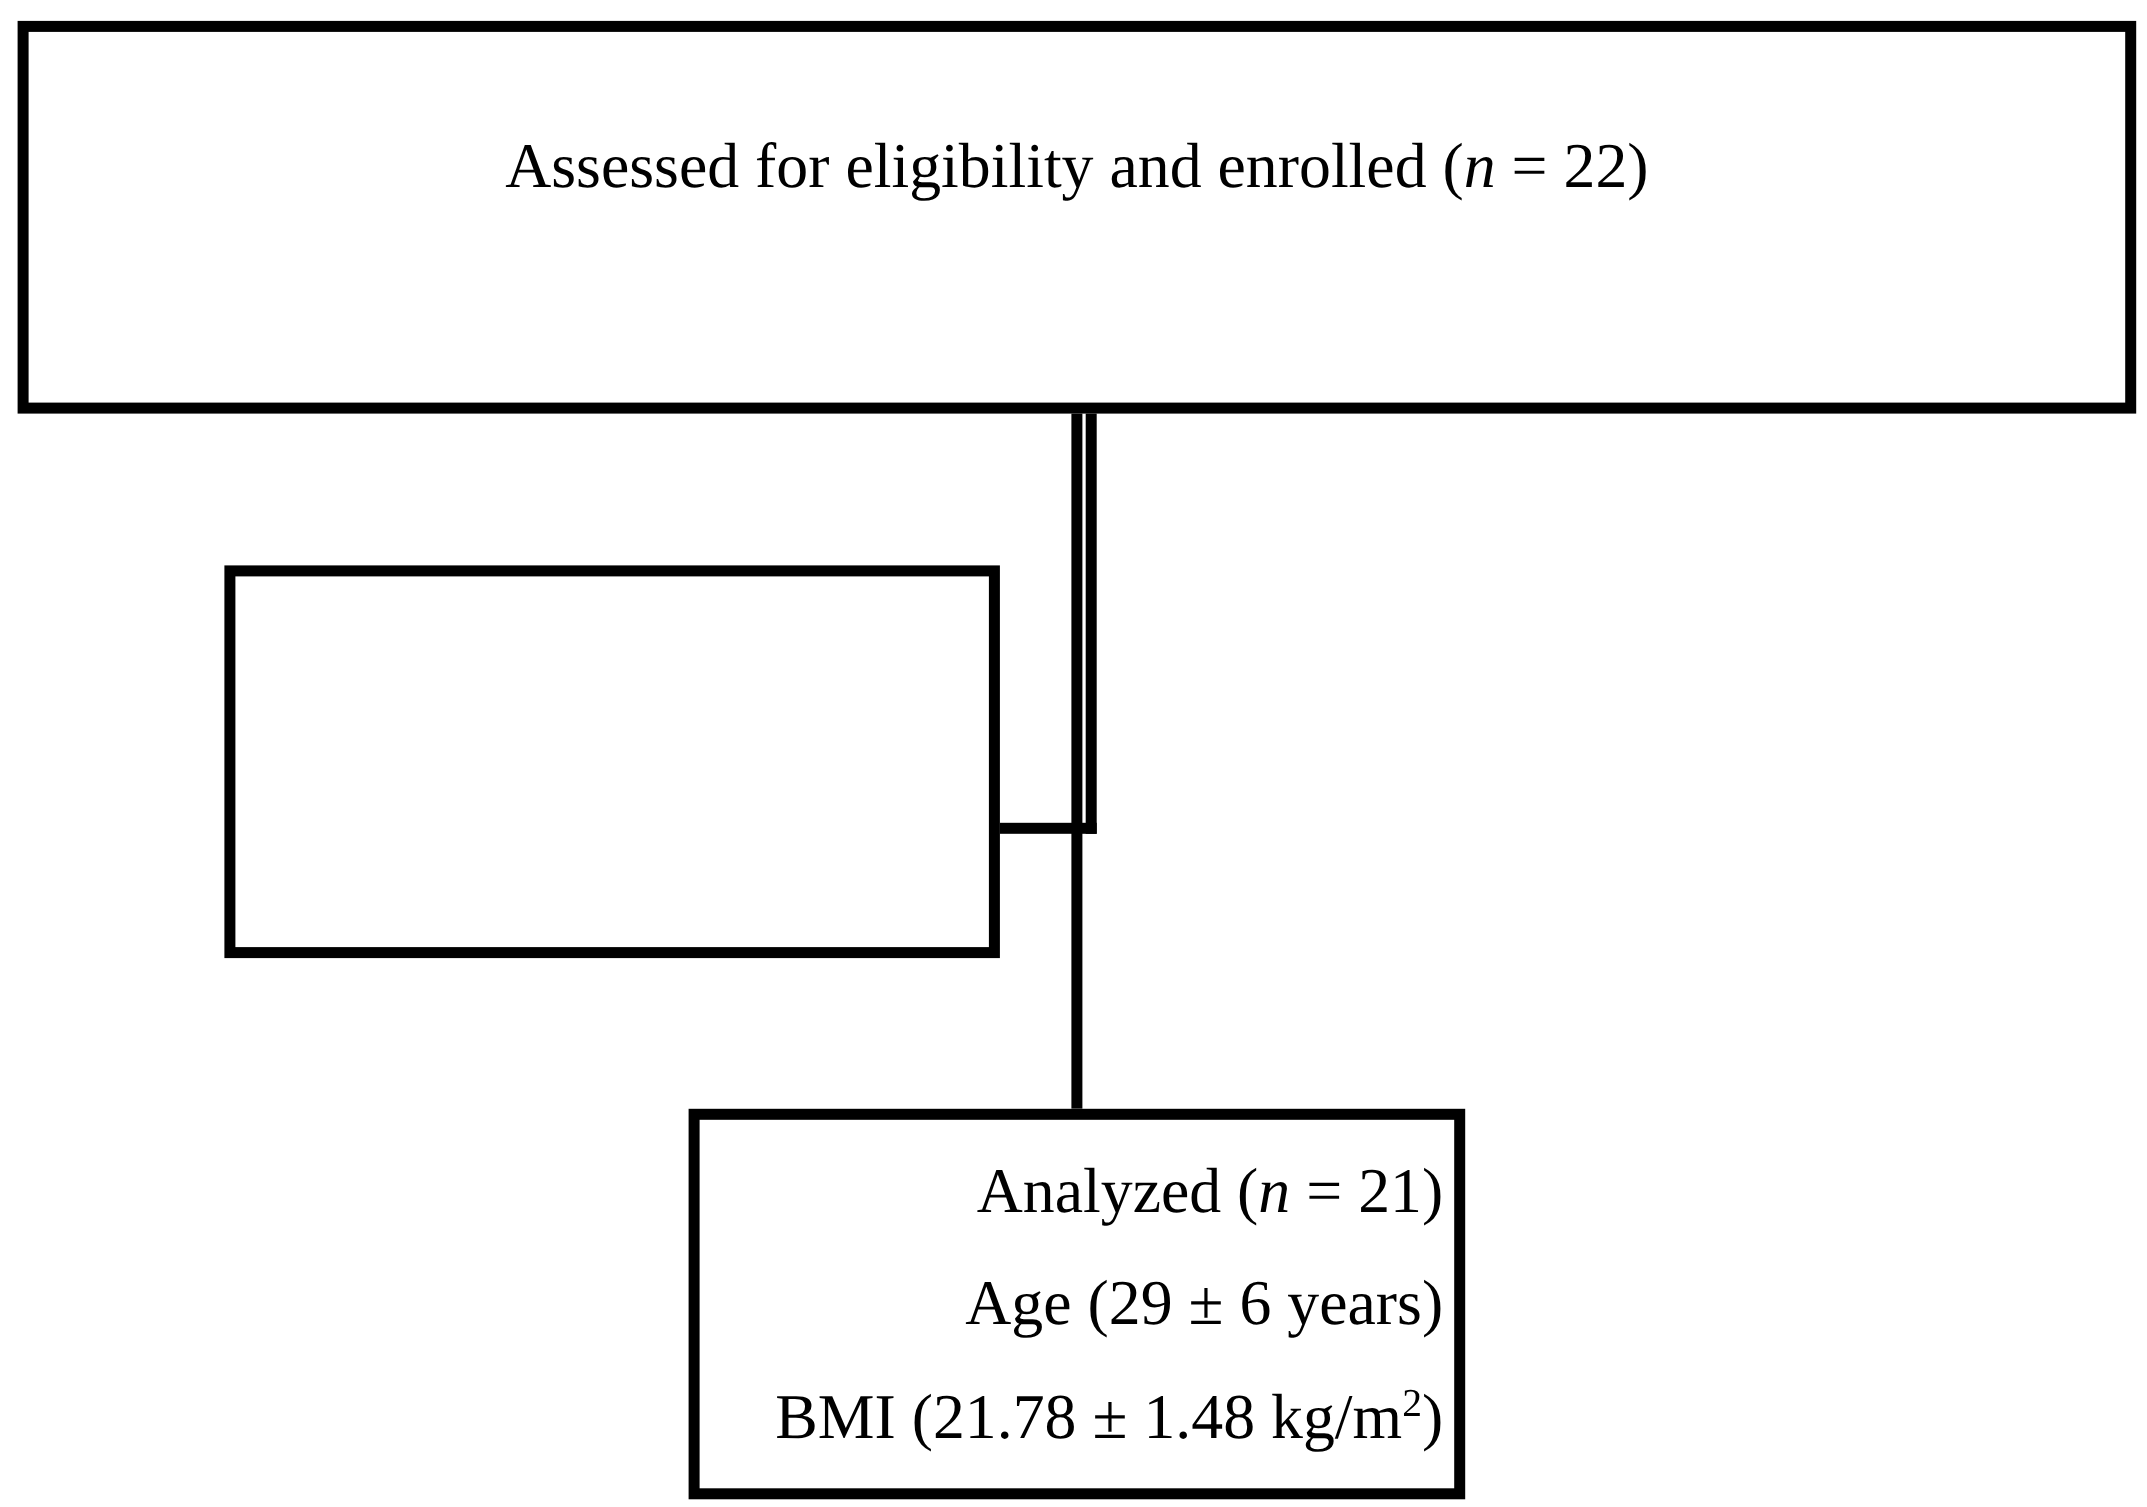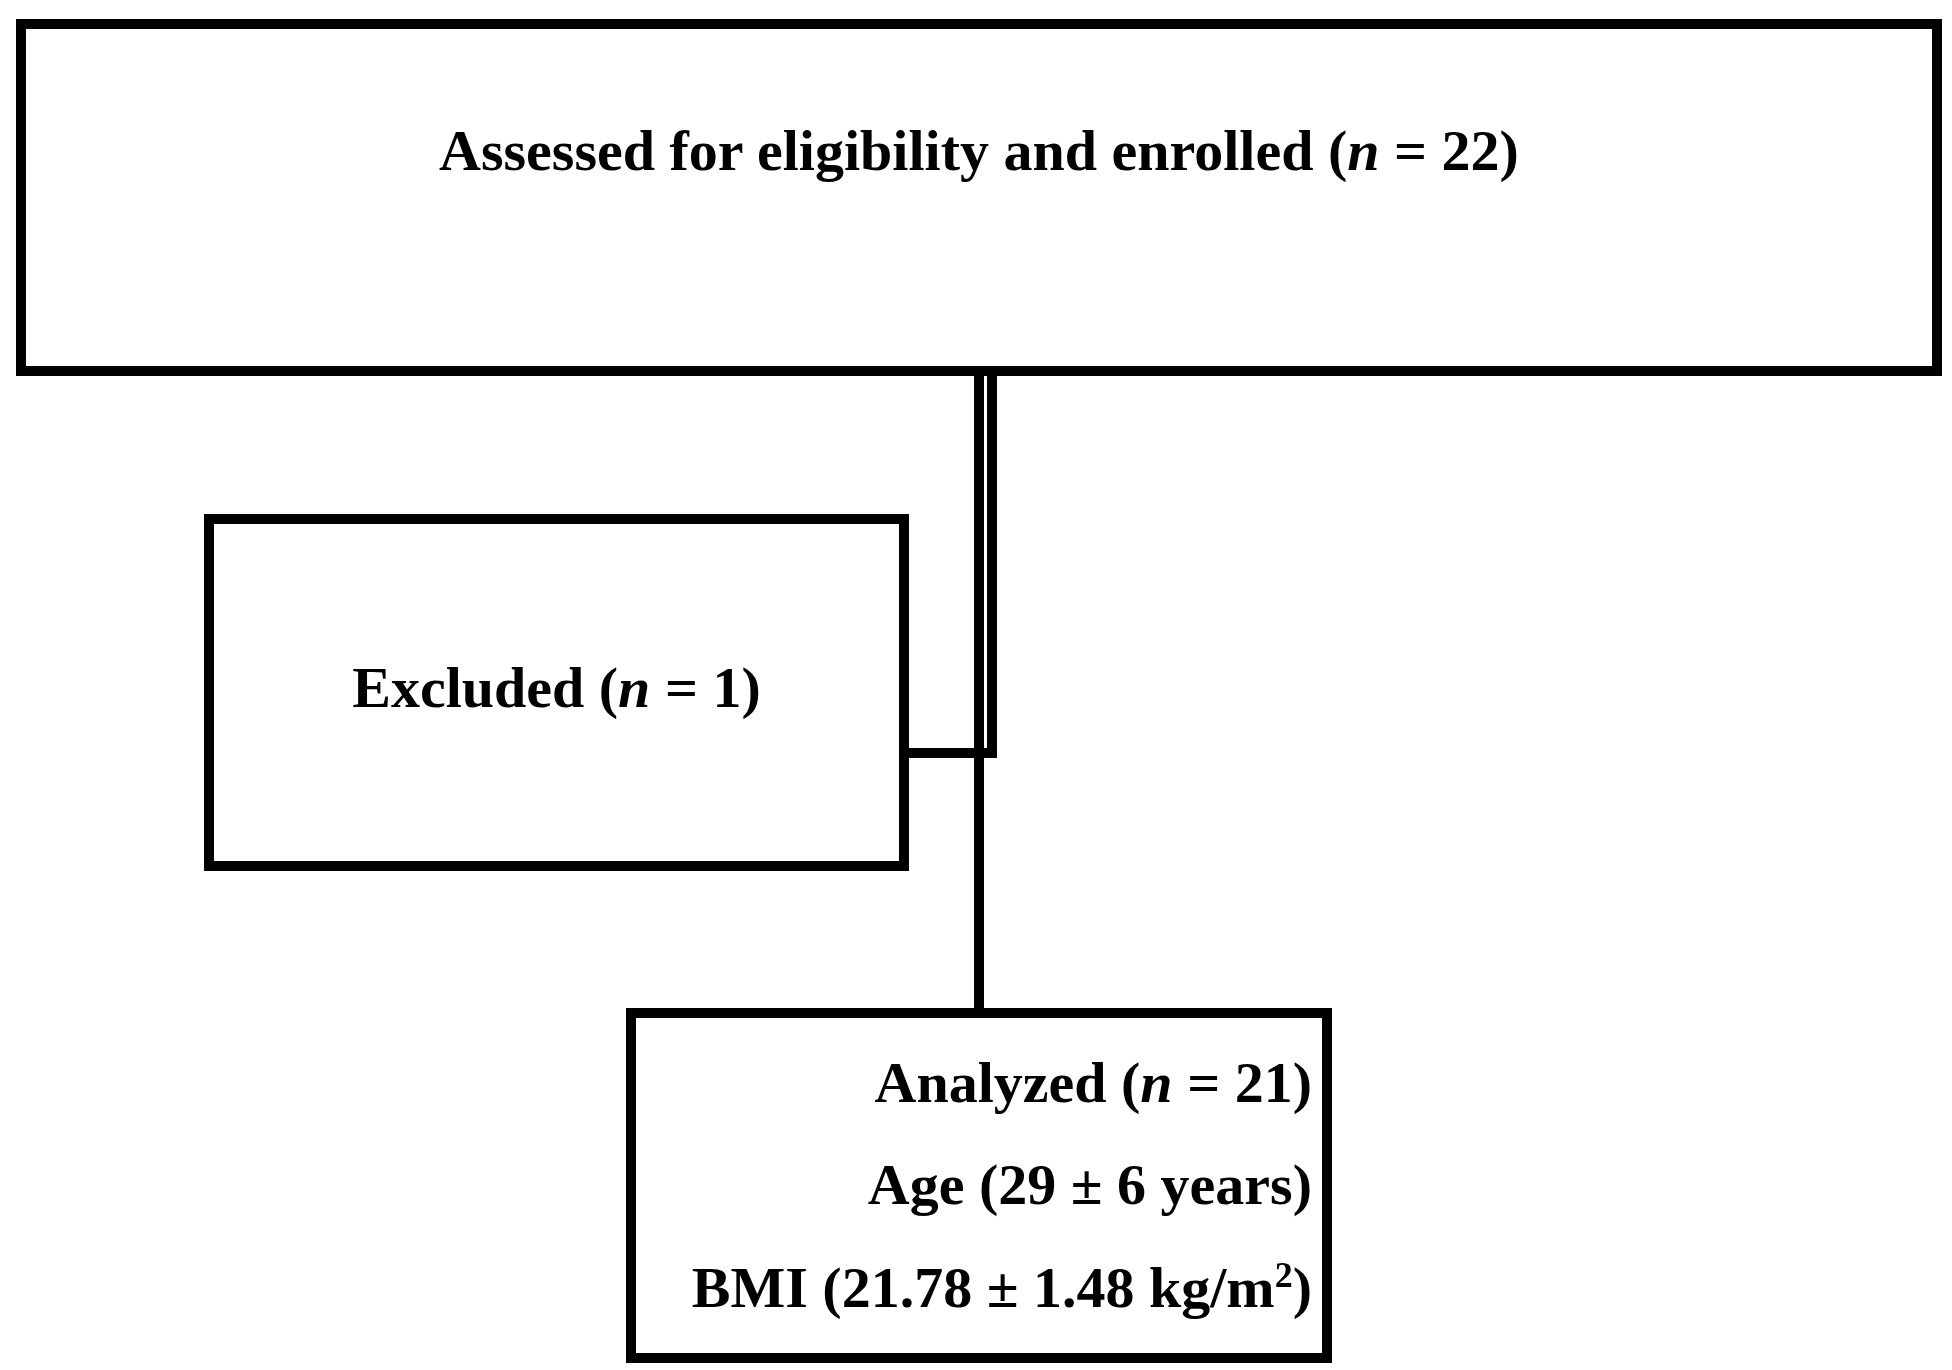--- a/index.html
+++ b/index.html
@@ -23,21 +23,21 @@
     overflow: hidden;
   }
   .box {
     position: absolute;
     border: 10px solid var(--line-color);
     background: var(--bg-color);
     font-size: 58px;
     line-height: 1.45;
     text-align: center;
   }
-  .box p { margin: 0; font-weight: bold; }
+  .box p { margin: 0; }
   .top-box {
     left: 16px;
     top: 19px;
     width: 1926px;
     height: 357px;
     padding-top: 80px;
   }
   .excluded-box {
     left: 204px;
     top: 514px;
@@ -99,21 +99,20 @@
 
   <div class="box top-box">
     <p><span>Assessed for eligibility and enrolled (</span><i>n</i><span> = 22)</span></p>
   </div>
 
   <div class="connector v-line-main"></div>
   <div class="connector v-line-branch"></div>
   <div class="connector h-line-excluded"></div>
 
   <div class="box excluded-box">
-    <p class="para1"><span>Excluded (</span><i>n</i><span> = 1)</span></p>
   </div>
 
   <div class="box analyzed-box">
     <p><span>Analyzed (</span><i>n</i><span> = 21)</span></p>
     <p>Age (29 ± 6 years)</p>
     <p><span>BMI (21.78 ± 1.48 kg/m</span><sup>2</sup><span>)</span></p>
   </div>
 
 </div>
 

